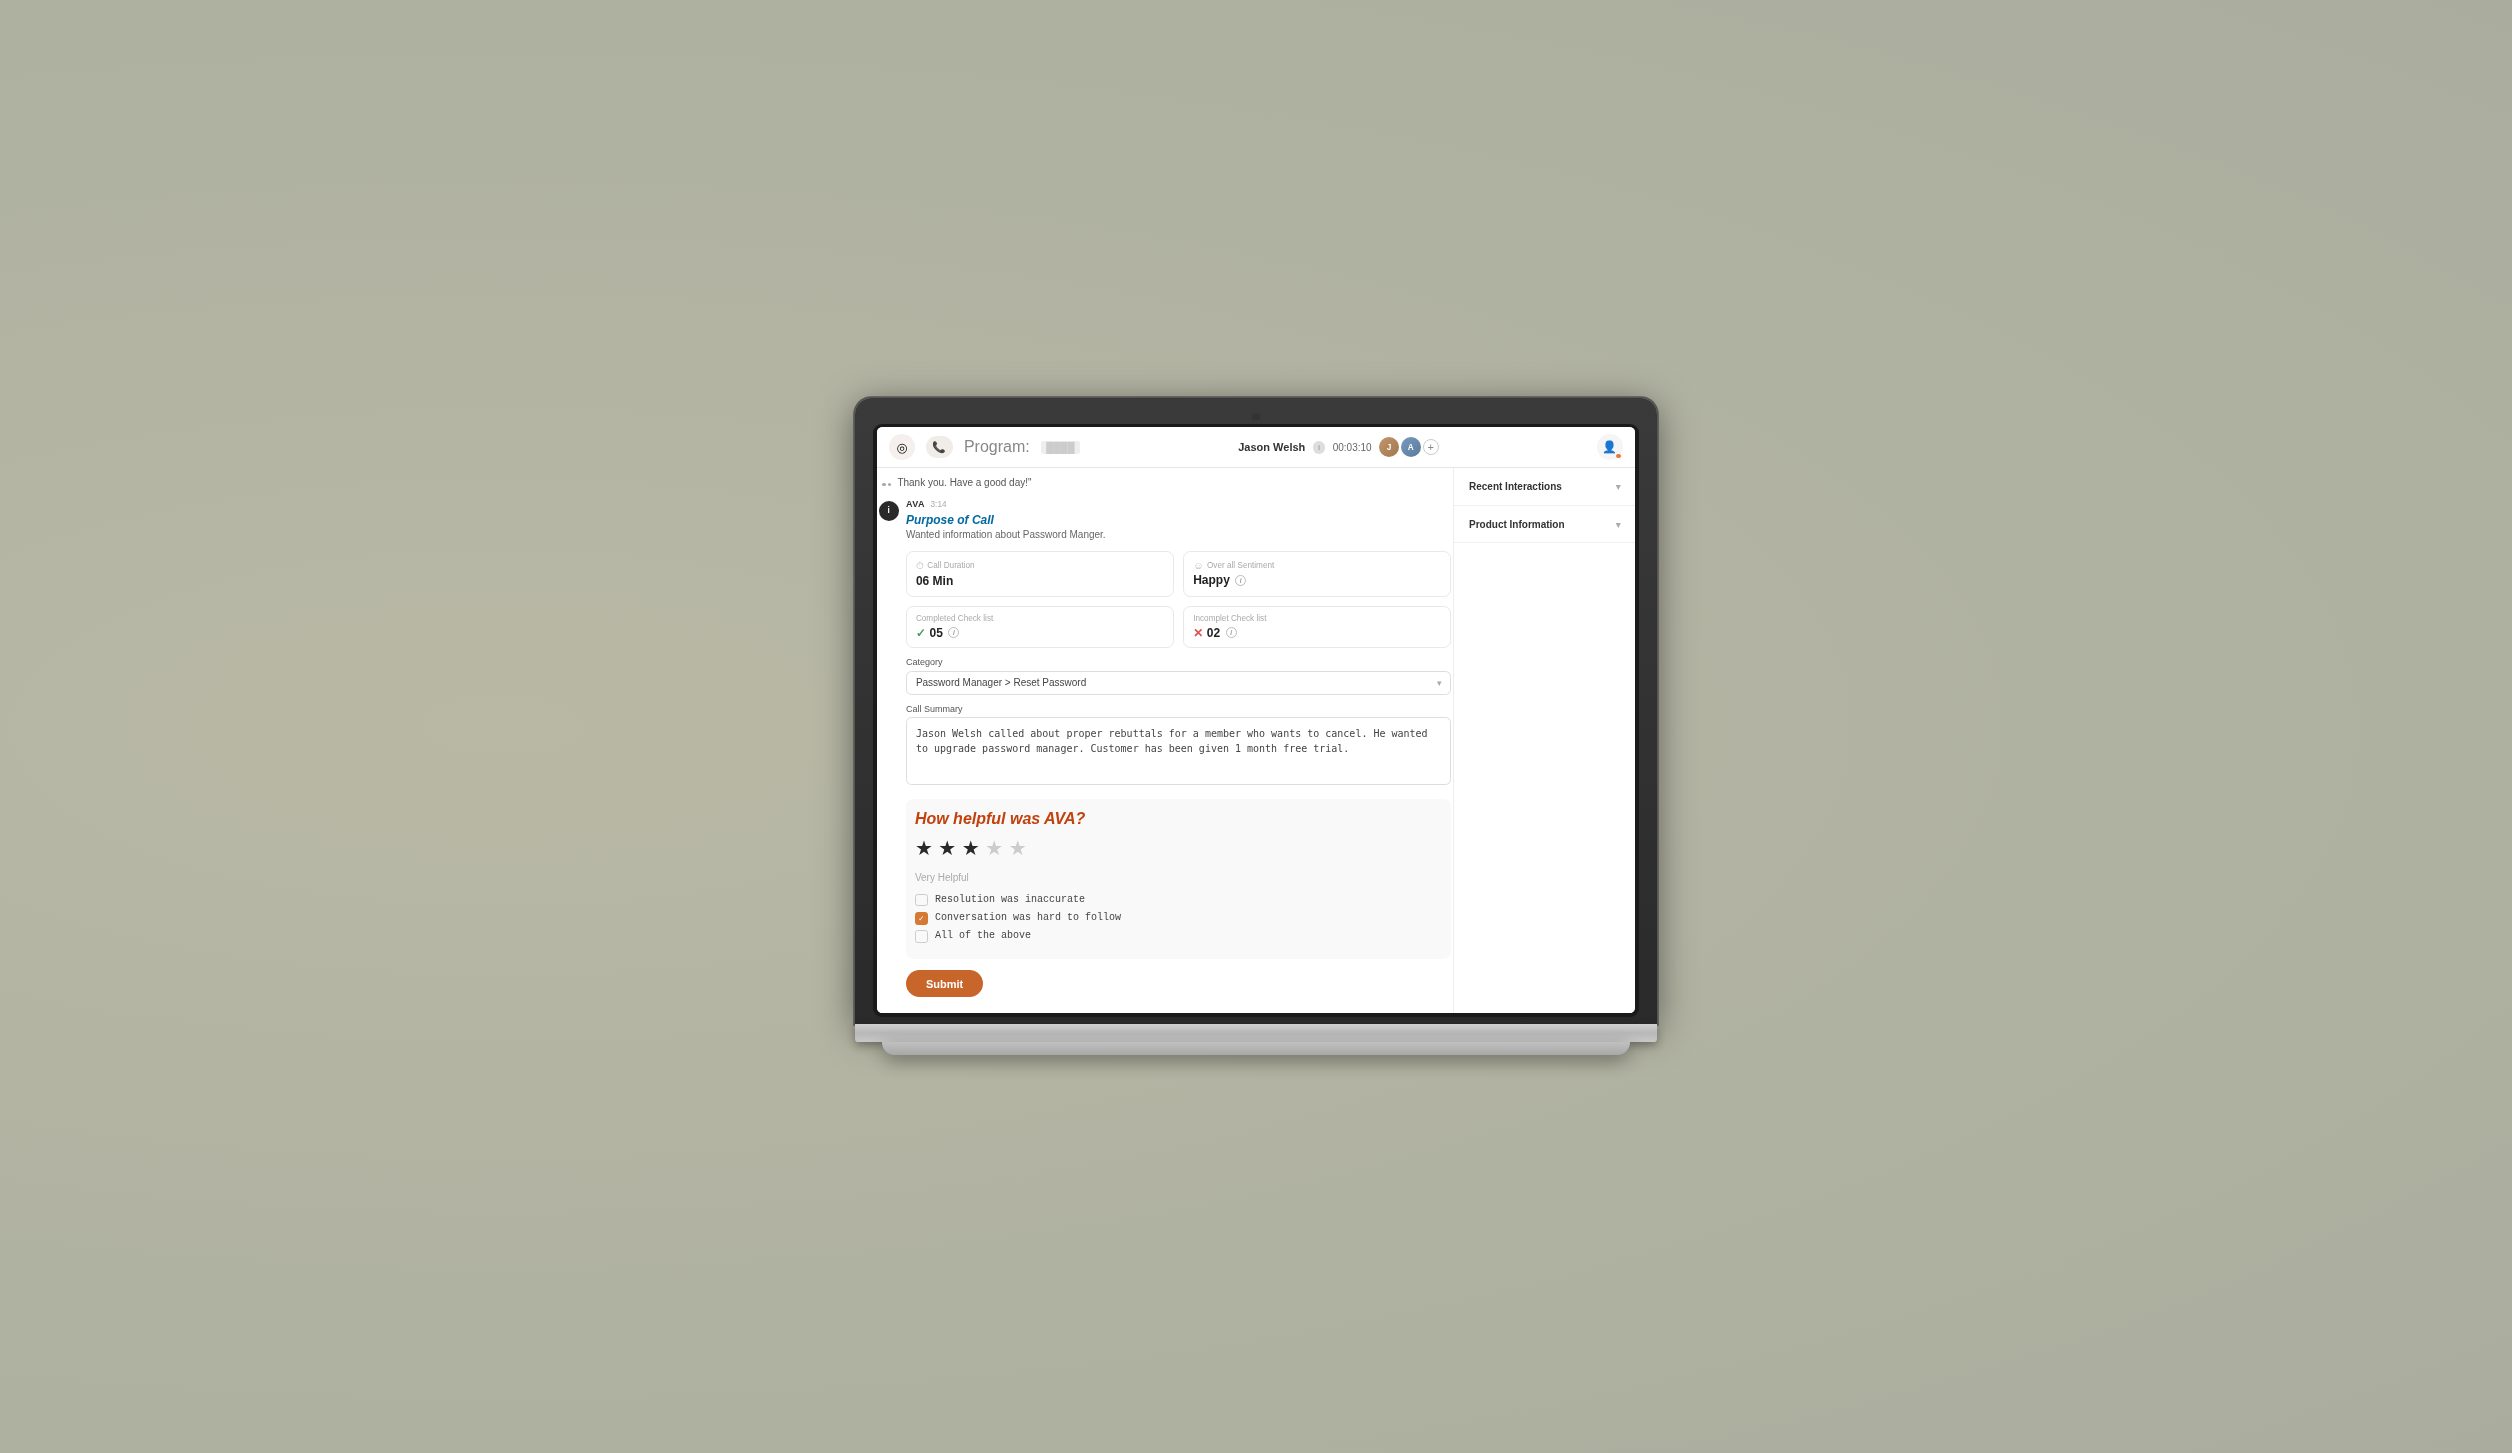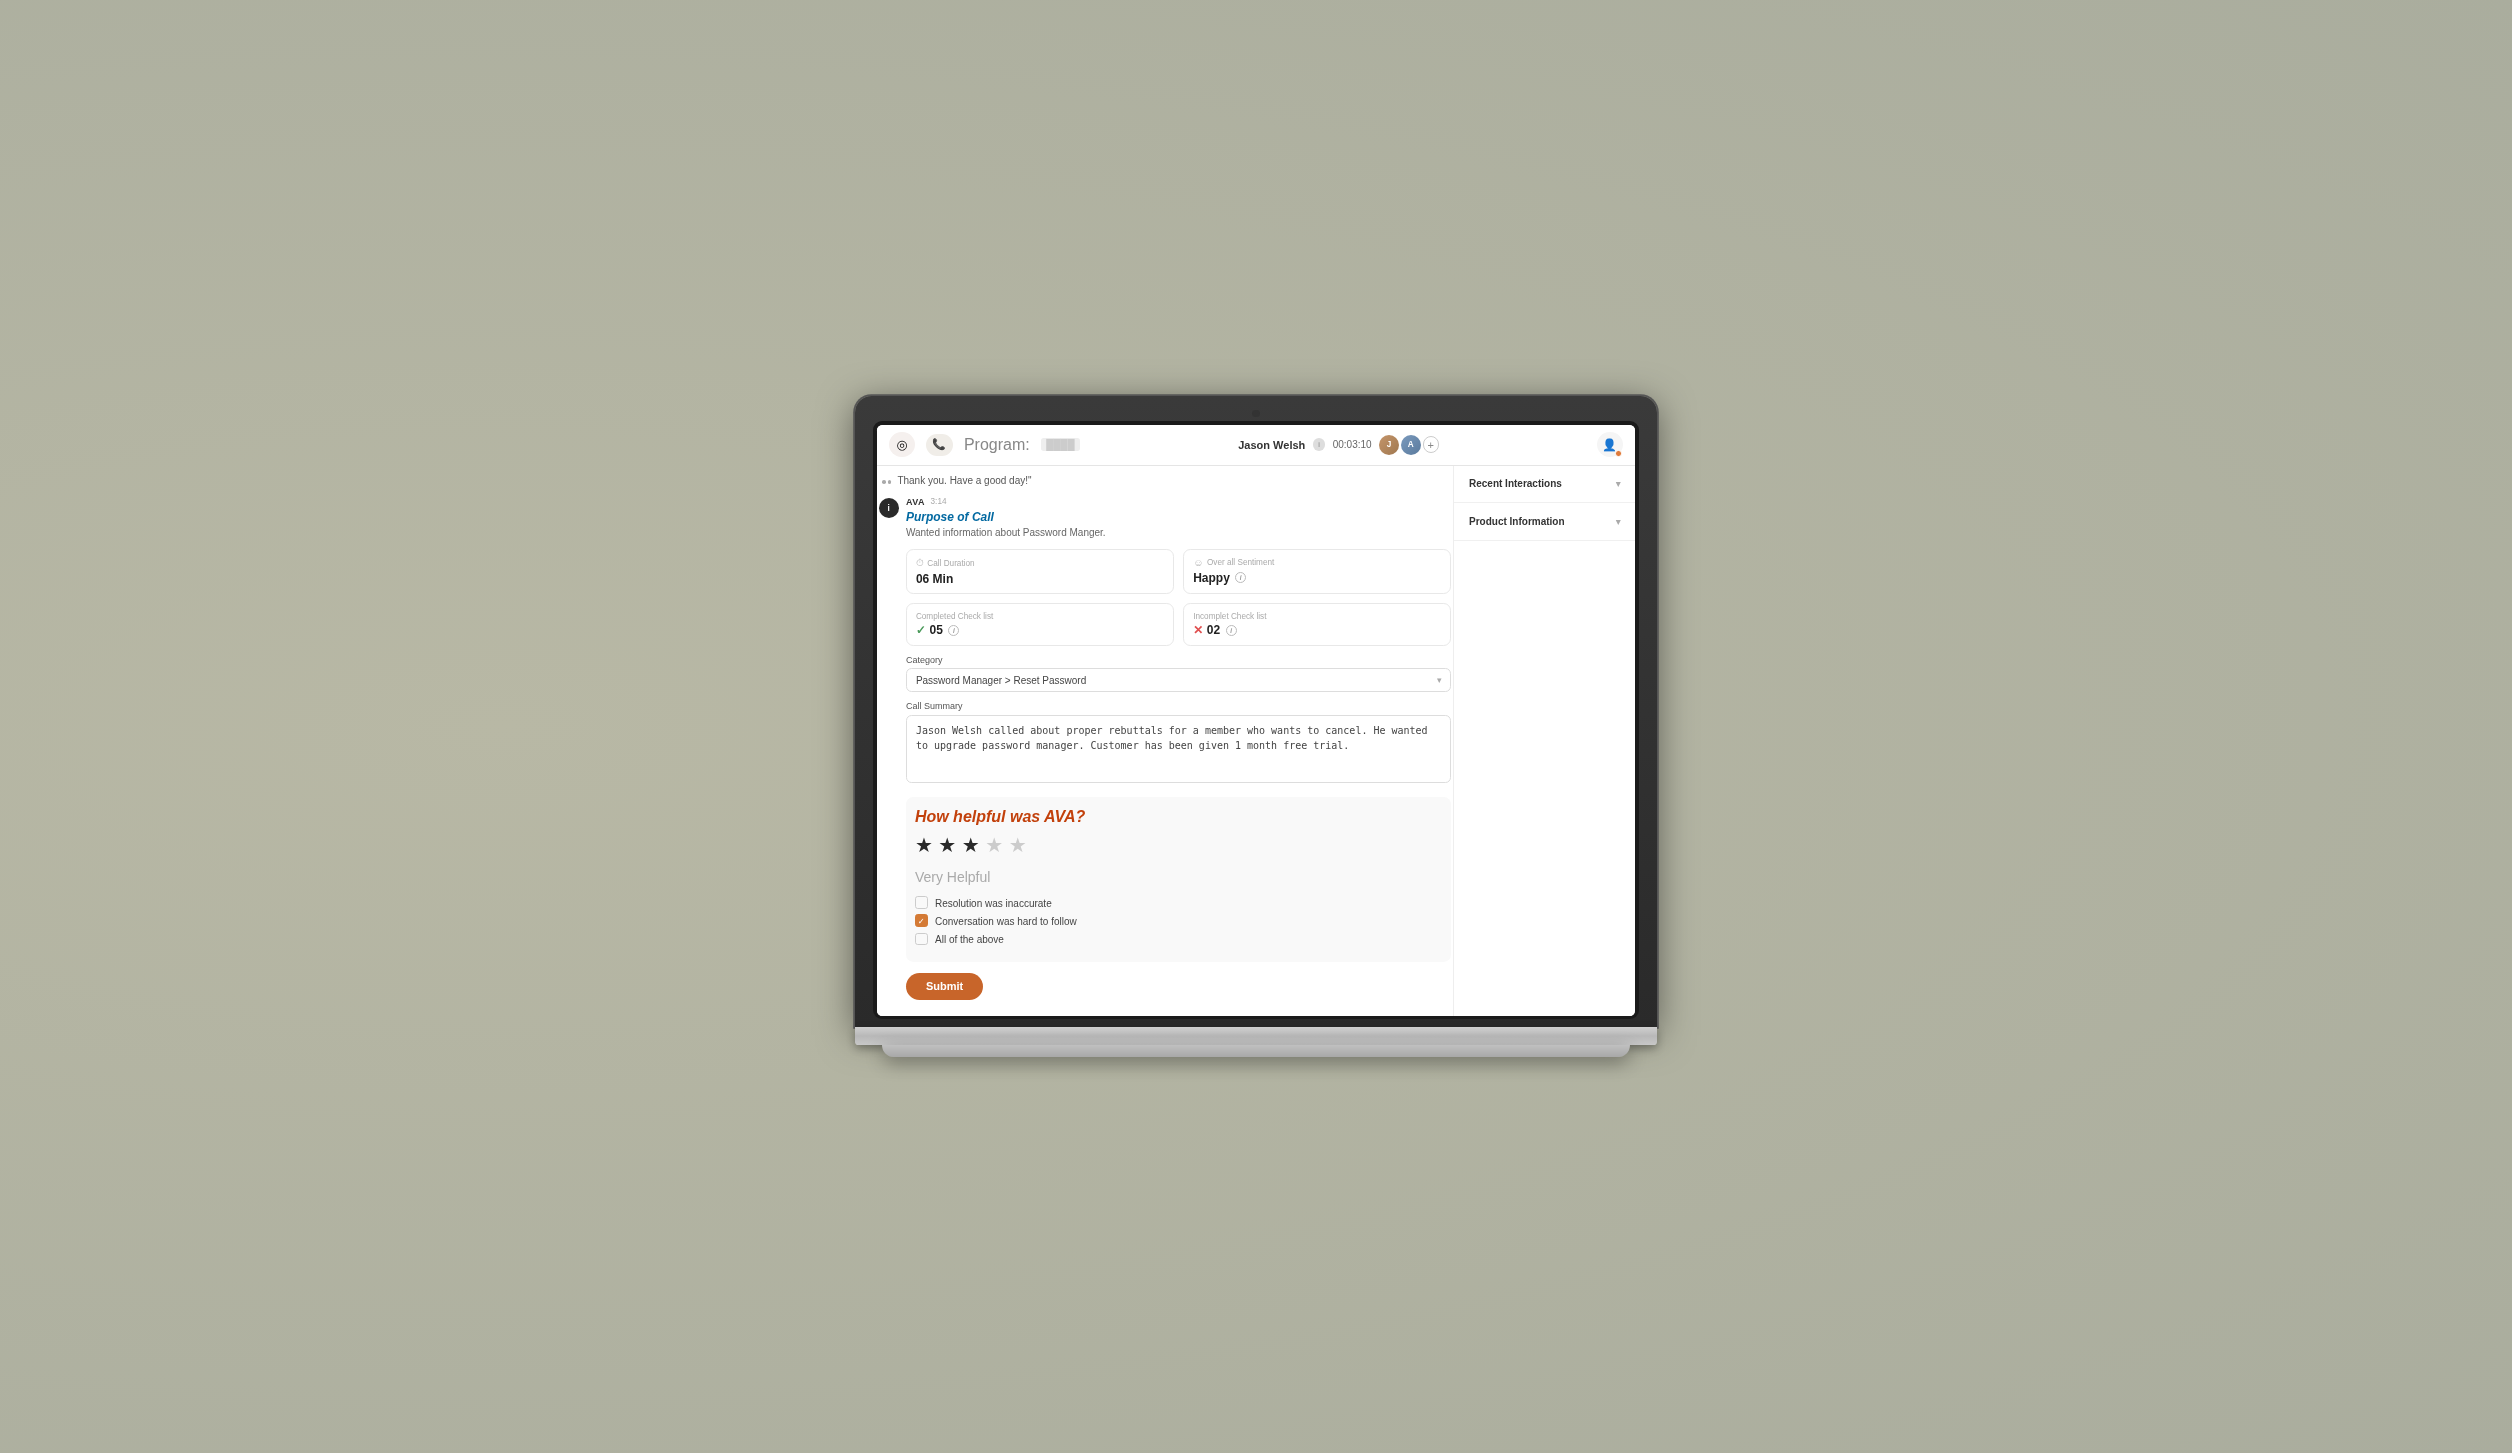--- a/index.html
+++ b/index.html
@@ -342,34 +342,35 @@
       display: flex;
       gap: 5.5px;
       margin-bottom: 3.6px;
     }
     .star {
       font-size: 20px;
     }
     .star-filled { color: #2a2a2a; }
     .star-empty { color: #ccc; }
     .stars-label {
-      font-size: 14px;
+      font-size: 10px;
       color: #aaa;
       margin-bottom: 11px;
       margin-top: 12px;
     }
 
     
     .checkbox-row {
       display: flex;
-      align-items: flex-end;
+      align-items: flex-start;
       gap: 7.3px;
       margin-bottom: 5.5px;
       font-size: 10px;
       color: #444;
+      font-family: Liberation Mono, monospace;
     }
     .cb-box {
       width: 12.8px; height: 12.8px;
       border: 0.9px solid #ccc;
       border-radius: 2.7px;
       display: flex; align-items: center; justify-content: center;
       flex-shrink: 0;
     }
     .cb-box-checked {
       background: #d47a35;

